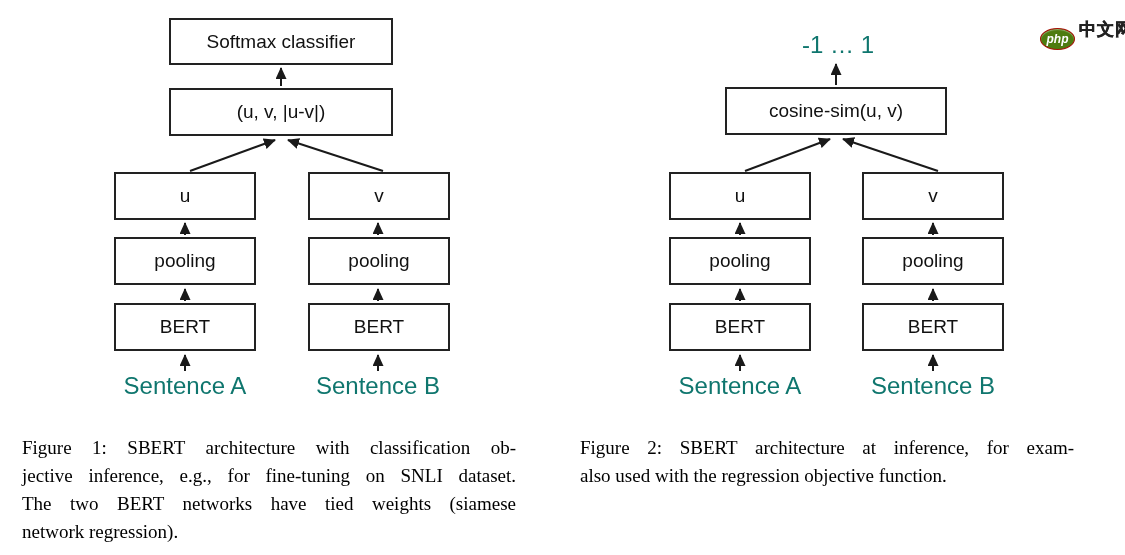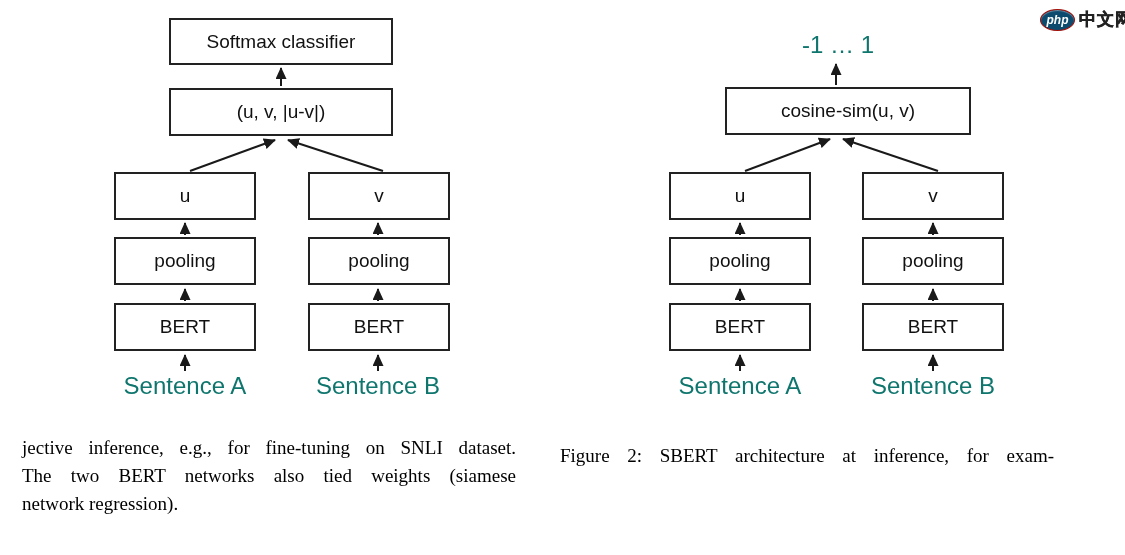--- a/index.html
+++ b/index.html
@@ -33,56 +33,57 @@
   .f1-u      {left:114px;top:172px;width:142px;height:48px;}
   .f1-v      {left:308px;top:172px;width:142px;height:48px;}
   .f1-pool-l {left:114px;top:237px;width:142px;height:48px;}
   .f1-pool-r {left:308px;top:237px;width:142px;height:48px;}
   .f1-bert-l {left:114px;top:303px;width:142px;height:48px;}
   .f1-bert-r {left:308px;top:303px;width:142px;height:48px;}
   .f1-sent-a {left:110px;top:374px;}
   .f1-sent-b {left:303px;top:374px;}
   
   .f2-out    {left:763px;top:33px;}
-  .f2-cosine {left:725px;top:87px;width:246px;height:48px;}
+  .f2-cosine {left:725px;top:87px;width:222px;height:48px;}
   .f2-u      {left:669px;top:172px;width:142px;height:48px;}
   .f2-v      {left:862px;top:172px;width:142px;height:48px;}
   .f2-pool-l {left:669px;top:237px;width:142px;height:48px;}
   .f2-pool-r {left:862px;top:237px;width:142px;height:48px;}
   .f2-bert-l {left:669px;top:303px;width:142px;height:48px;}
   .f2-bert-r {left:862px;top:303px;width:142px;height:48px;}
   .f2-sent-a {left:665px;top:374px;}
   .f2-sent-b {left:858px;top:374px;}
   
   .caption{
     position:absolute;top:434px;width:494px;
     font-family:"Liberation Serif",serif;
     font-size:19px;line-height:28px;color:#000;
   }
   .cap1{left:22px;}
-  .cap2{left:560px;margin-top:8px;}
+  .cap2{left:580px;}
   .cap-line{white-space:nowrap;}
   .cap-line.just{
     white-space:normal;
     text-align:justify;
     text-align-last:justify;
   }
   
   .watermark{
     position:absolute;left:1040px;top:8px;
     display:flex;align-items:center;gap:4px;
   }
   .wm-badge{
     width:33px;height:20px;
-    background:#0c4a6e;
+    background:#4d7c0f;
     border:1px solid #a80f06;
     border-radius:50%;
     display:flex;align-items:center;justify-content:center;
     color:#fff;font-size:12px;font-weight:bold;font-style:italic;
     box-shadow:inset 0 1px 1px rgba(255,255,255,.4);
+    margin-top:20px;
   }
   .wm-text{
     font-size:17px;font-weight:700;color:#222;
     letter-spacing:1px;white-space:nowrap;
     -webkit-text-stroke:0.5px #222;
   }
 </style>
 </head>
 <body>
 
@@ -132,26 +133,28 @@
   <div class="node f2-u">u</div>
   <div class="node f2-v">v</div>
   <div class="node f2-pool-l">pooling</div>
   <div class="node f2-pool-r">pooling</div>
   <div class="node f2-bert-l">BERT</div>
   <div class="node f2-bert-r">BERT</div>
   <div class="io-label f2-sent-a">Sentence A</div>
   <div class="io-label f2-sent-b">Sentence B</div>
 
   <div class="caption cap1">
+    <div class="cap-line just">Figure 1: SBERT architecture with classification ob-</div>
     <div class="cap-line just">jective inference, e.g., for fine-tuning on SNLI dataset.</div>
-    <div class="cap-line just">The two BERT networks also tied weights (siamese</div>
+    <div class="cap-line just">The two BERT networks have tied weights (siamese</div>
     <div class="cap-line">network regression).</div>
   </div>
   <div class="caption cap2">
     <div class="cap-line just">Figure 2: SBERT architecture at inference, for exam-</div>
+    <div class="cap-line">also used with the regression objective function.</div>
   </div>
 
   <div class="watermark">
     <div class="wm-badge">php</div>
     <div class="wm-text">中文网</div>
   </div>
 
 </div>
 
 </body></html>

